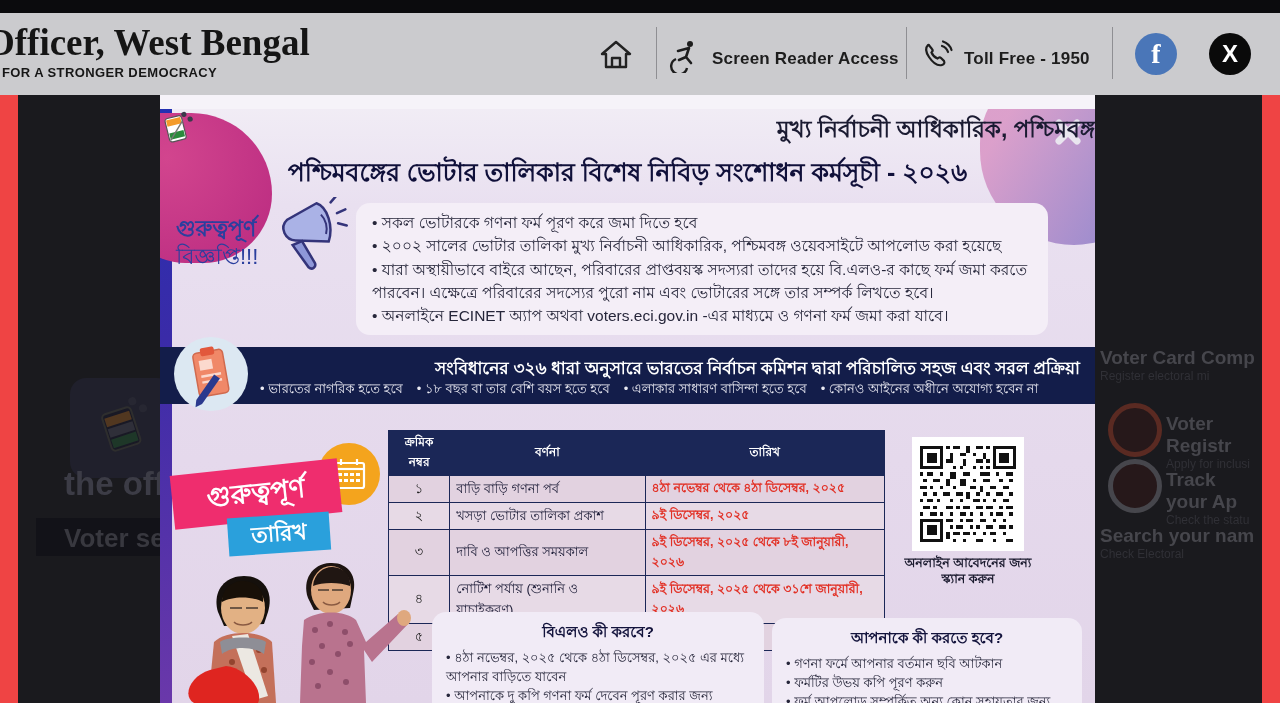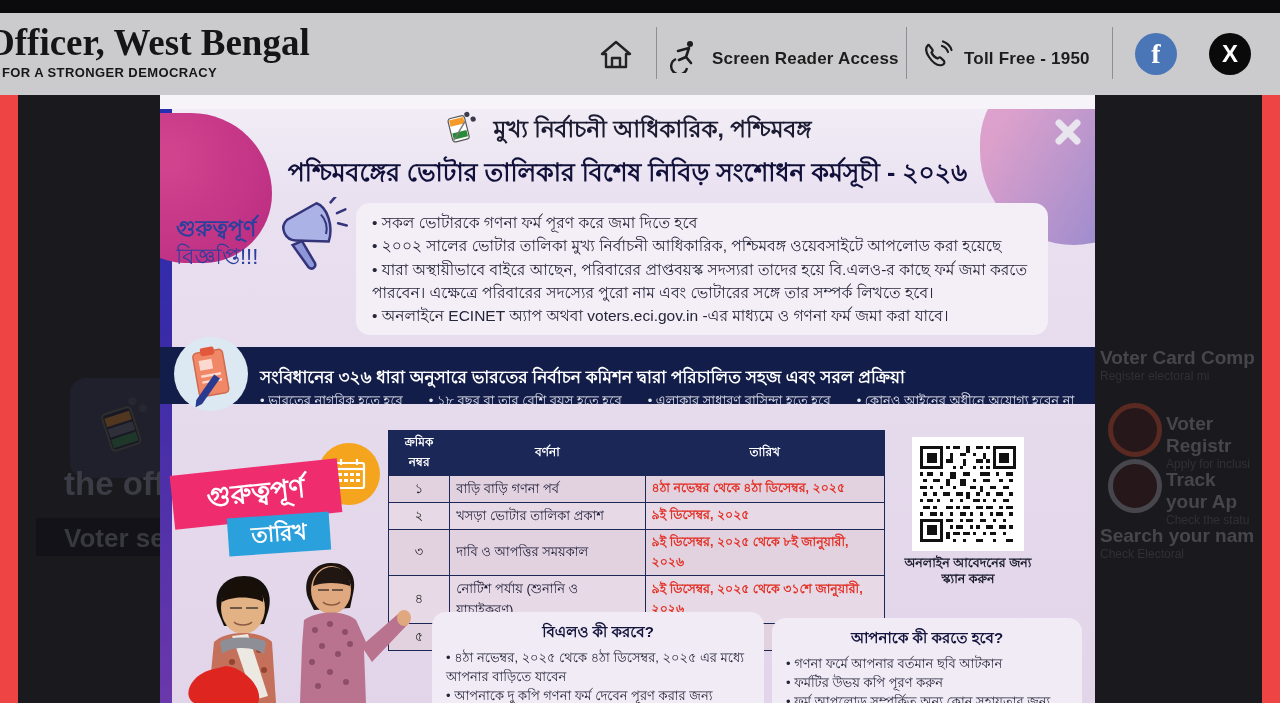--- a/index.html
+++ b/index.html
@@ -31,36 +31,36 @@
 
   
   .modal{left:160px;top:95px;width:935px;height:608px;overflow:hidden;
          background:linear-gradient(180deg,#f2eef6 0%,#e9e0f0 18%,#e5d9ec 60%,#e2d5e9 100%);}
   .modal-topstrip{left:0;top:0;width:935px;height:14px;background:#f6f3f9;}
   .left-bar{left:0;top:0;width:12px;height:608px;background:linear-gradient(180deg,#2230b2 0%,#3a2ba8 40%,#6a38aa 100%);}
   .blob-magenta{left:-38px;top:18px;width:150px;height:150px;background:radial-gradient(circle at 30% 30%,#d2458e,#b92a80);border-radius:8% 70% 60% 55%;}
   .blob-topright{left:820px;top:-30px;width:180px;height:180px;background:linear-gradient(120deg,#d893c4 20%,#8f7ec8 80%);border-radius:50% 20% 55% 60%;opacity:.85;}
   .close-btn{left:893px;top:22px;width:30px;height:30px;cursor:pointer;}
 
-  .org-row{left:0;top:14px;width:935px;height:42px;display:flex;align-items:center;justify-content:center;gap:12px;}
+  .org-row{left:0;top:14px;width:935px;height:42px;display:flex;align-items:center;justify-content:space-between;gap:12px;}
   .org-title{font-size:23px;font-weight:bold;color:#1b1b32;}
   .main-title{left:0;top:58px;width:935px;text-align:center;font-size:25px;font-weight:bold;color:#10103a;}
 
   .notice-label1{left:16px;top:116px;font-size:22px;font-weight:bold;color:#2b3f9e;}
   .notice-label2{left:16px;top:144px;font-size:22px;font-weight:normal;color:#2b3f9e;}
   .notice-box{left:196px;top:108px;width:692px;height:132px;background:#f4eef7;border-radius:14px;
               padding:8px 16px;box-sizing:border-box;}
   .notice-box ul{margin:0;padding:0;list-style:none;}
   .notice-box li{font-size:15.5px;color:#26263a;line-height:1.5;}
   .notice-box li::before{content:"• ";}
 
   .elig-band{left:0;top:252px;width:935px;height:57px;background:#131d4a;}
   .elig-circle{left:14px;top:242px;width:74px;height:74px;border-radius:50%;background:#dce8f2;}
-  .elig-title{left:100px;top:269px;width:820px;font-size:17px;font-weight:bold;color:#ffffff;}
-  .elig-bullets{left:100px;top:296px;width:830px;display:flex;gap:26px;}
+  .elig-title{left:100px;top:260px;width:820px;font-size:17px;font-weight:bold;color:#ffffff;text-align:right;}
+  .elig-bullets{left:100px;top:284px;width:830px;display:flex;gap:14px;}
   .elig-bullets span{font-size:13px;color:#e9e9f2;}
   .elig-bullets span::before{content:"• ";}
 
   .badge-circle{left:158px;top:348px;width:62px;height:62px;border-radius:50%;background:#f4a41d;display:flex;align-items:center;justify-content:center;}
   .badge-ribbon{left:12px;top:372px;width:168px;height:54px;background:#ef2d6e;transform:rotate(-6deg);
                 display:flex;align-items:center;justify-content:center;}
   .badge-ribbon span{font-size:27px;font-weight:bold;color:#fff;}
   .badge-blue{left:68px;top:420px;width:102px;height:38px;background:#2aa0dc;transform:rotate(-4deg);
               display:flex;align-items:center;justify-content:center;}
   .badge-blue span{font-size:22px;font-weight:bold;color:#fff;}

